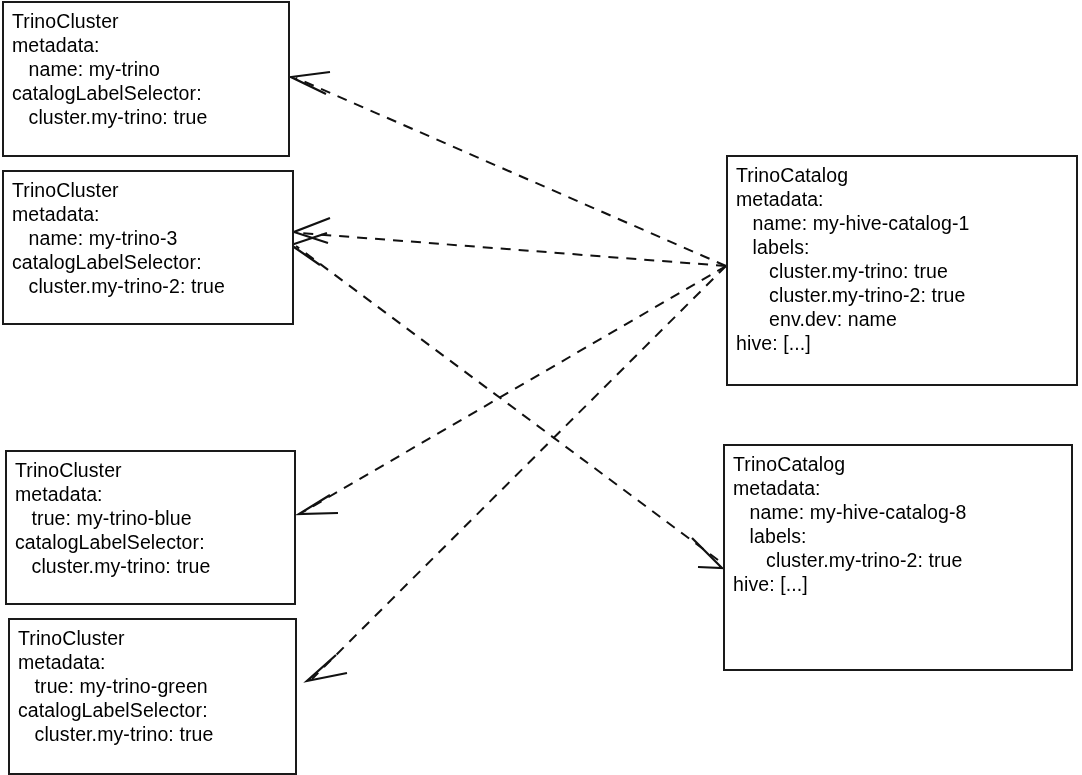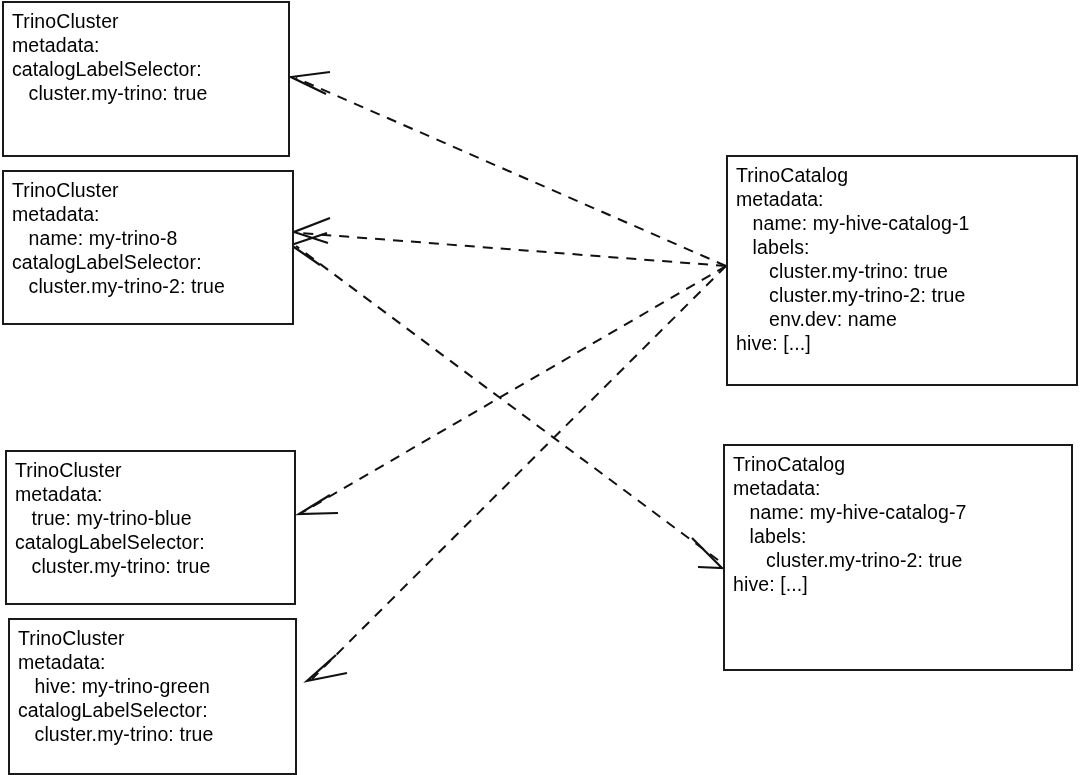--- a/index.html
+++ b/index.html
@@ -73,61 +73,62 @@
     <path class="edge-path" d="M 718 560 L 296 246"></path>
     <path class="arrow-head" d="M 327 233 L 291 245 L 320 265"></path>
 
     <path class="arrow-head" d="M 692 538 L 722 568 L 698 567"></path>
 
   </svg>
 
   <div class="node" style="left:2px; top:1px; width:288px; height:156px;">
     <div class="line">TrinoCluster</div>
     <div class="line">metadata:</div>
+    <div class="line">   name: my-trino</div>
     <div class="line">catalogLabelSelector:</div>
     <div class="line">   cluster.my-trino: true</div>
   </div>
 
   <div class="node" style="left:2px; top:170px; width:292px; height:155px;">
     <div class="line">TrinoCluster</div>
     <div class="line">metadata:</div>
-    <div class="line">   name: my-trino-8</div>
+    <div class="line">   name: my-trino-3</div>
     <div class="line">catalogLabelSelector:</div>
     <div class="line">   cluster.my-trino-2: true</div>
   </div>
 
   <div class="node" style="left:5px; top:450px; width:291px; height:155px;">
     <div class="line">TrinoCluster</div>
     <div class="line">metadata:</div>
     <div class="line">   true: my-trino-blue</div>
     <div class="line">catalogLabelSelector:</div>
     <div class="line">   cluster.my-trino: true</div>
   </div>
 
   <div class="node" style="left:8px; top:618px; width:289px; height:157px;">
     <div class="line">TrinoCluster</div>
     <div class="line">metadata:</div>
-    <div class="line">   hive: my-trino-green</div>
+    <div class="line">   true: my-trino-green</div>
     <div class="line">catalogLabelSelector:</div>
     <div class="line">   cluster.my-trino: true</div>
   </div>
 
   <div class="node" style="left:726px; top:155px; width:352px; height:231px;">
     <div class="line">TrinoCatalog</div>
     <div class="line">metadata:</div>
     <div class="line">   name: my-hive-catalog-1</div>
     <div class="line">   labels:</div>
     <div class="line">      cluster.my-trino: true</div>
     <div class="line">      cluster.my-trino-2: true</div>
     <div class="line">      env.dev: name</div>
     <div class="line">hive: [...]</div>
   </div>
 
   <div class="node" style="left:723px; top:444px; width:350px; height:227px;">
     <div class="line">TrinoCatalog</div>
     <div class="line">metadata:</div>
-    <div class="line">   name: my-hive-catalog-7</div>
+    <div class="line">   name: my-hive-catalog-8</div>
     <div class="line">   labels:</div>
     <div class="line">      cluster.my-trino-2: true</div>
     <div class="line">hive: [...]</div>
   </div>
 
 </div>
 
 </body></html>

